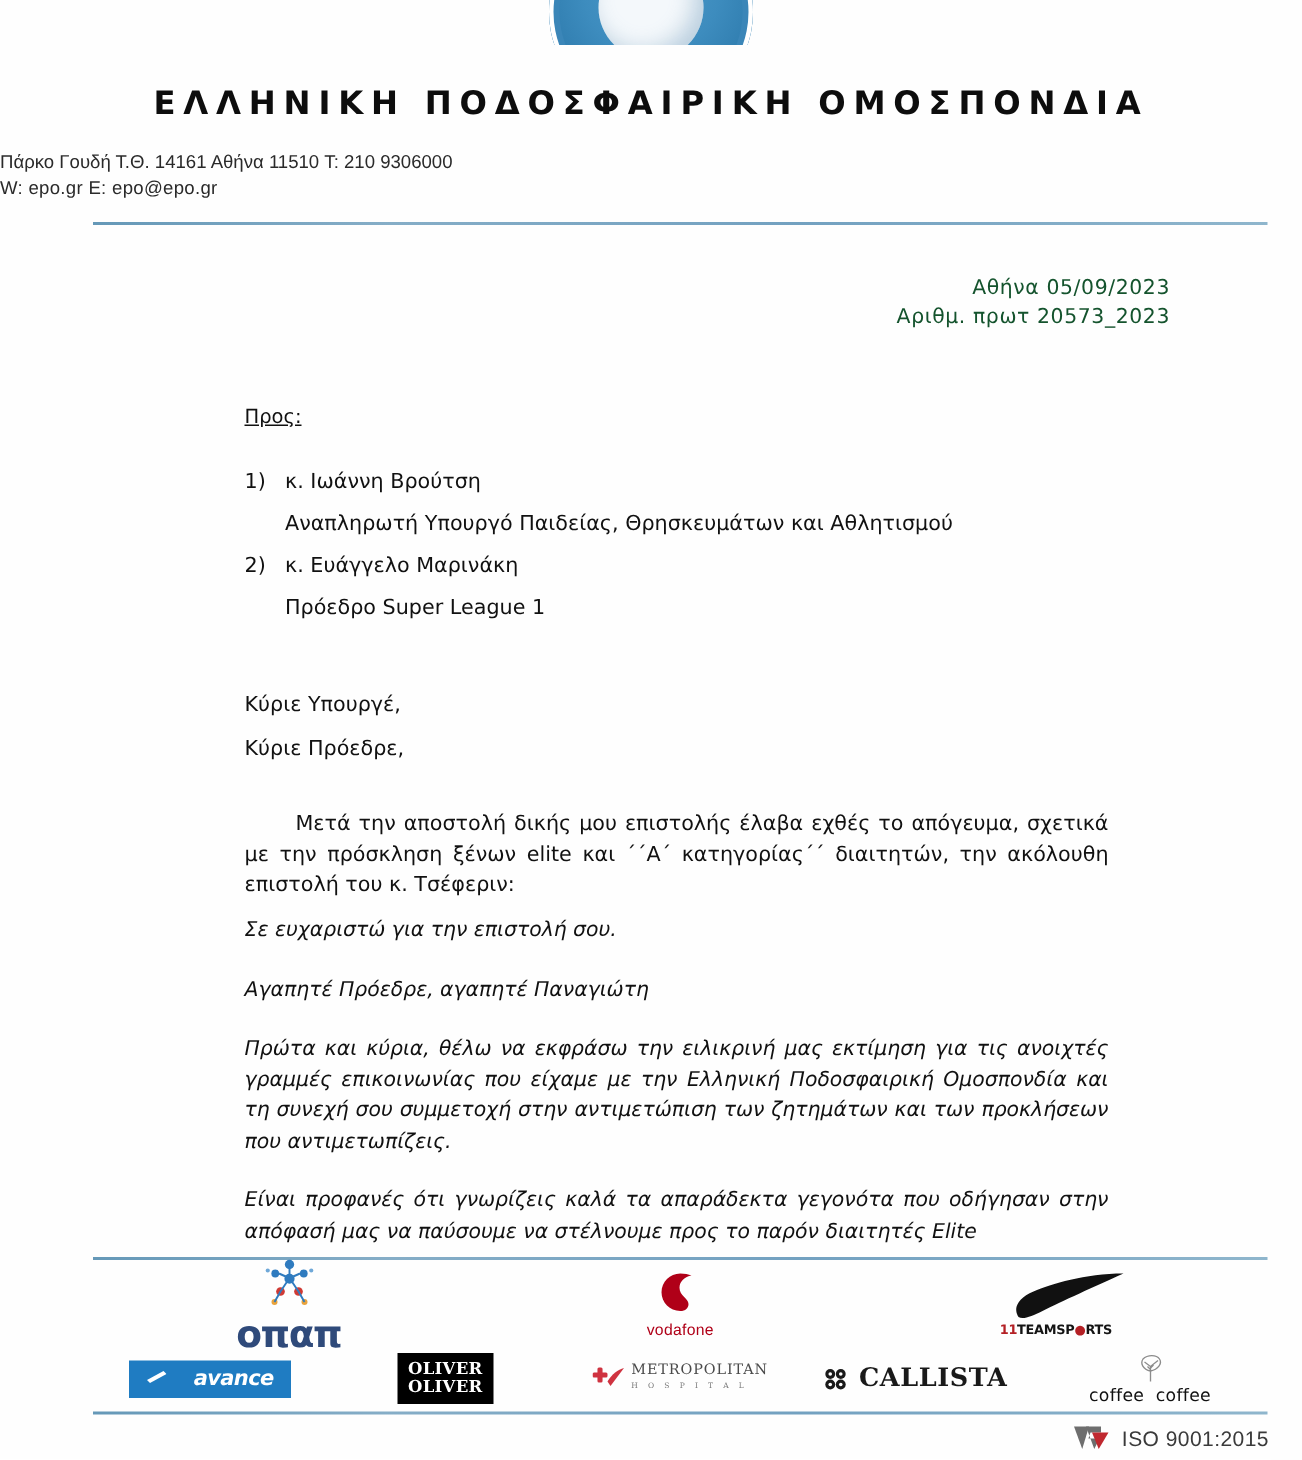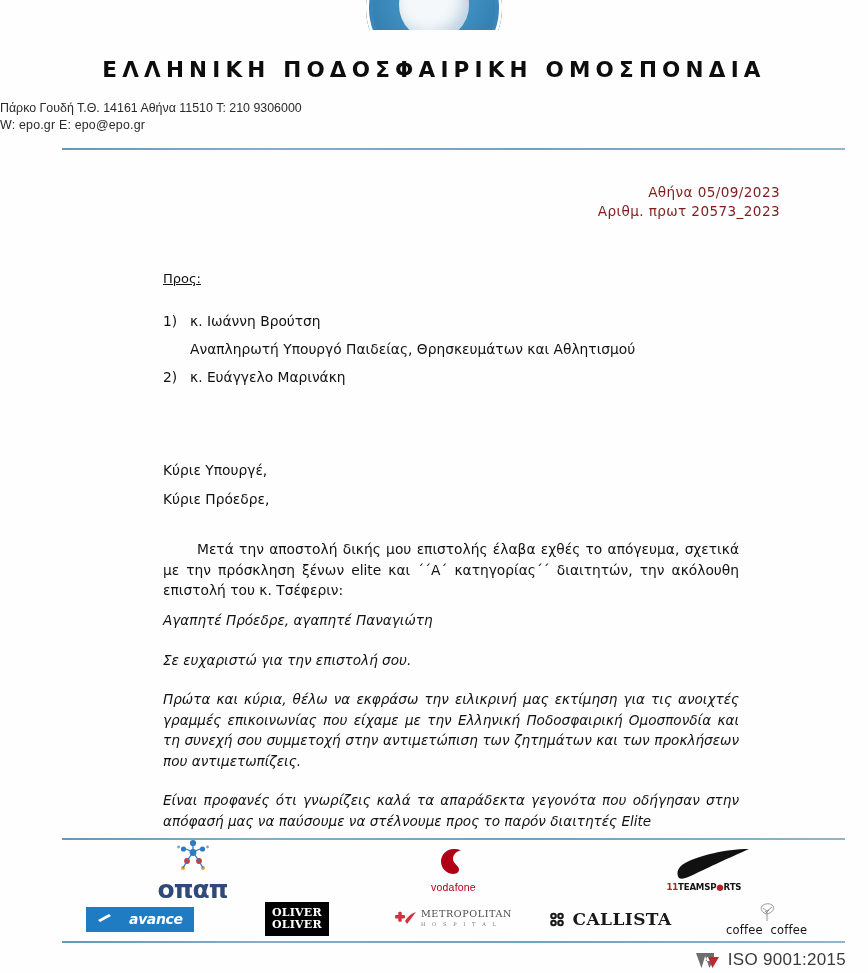--- a/index.html
+++ b/index.html
@@ -99,21 +99,21 @@
   .rule-footer-bottom { left: 62px; top: 941px; width: 783px; }
 
   
   .meta {
     position: absolute;
     right: 88px;
     top: 183px;
     text-align: right;
     font-size: 13.6px;
     line-height: 19px;
-    color: #7f1d1d;
+    color: #14532d;
     letter-spacing: .4px;
   }
 
   
   .to-label {
     position: absolute;
     left: 163px;
     top: 271px;
     font-size: 13px;
     text-decoration: underline;
@@ -282,21 +282,21 @@
   .iso {
     position: absolute;
     right: 22px;
     top: 950px;
     display: flex;
     align-items: center;
     gap: 7px;
   }
   .iso-text {
     font-family: "Liberation Sans", sans-serif;
-    font-size: 17px;
+    font-size: 14px;
     color: #3a3a3a;
     letter-spacing: .3px;
   }
 </style>
 </head>
 <body>
 
 <div class="page">
 
   <div class="logo-wrap">
@@ -332,32 +332,33 @@
   <div class="recipients">
     <div class="rec-row">
       <span class="rec-num">1)</span>
       <span>κ. Ιωάννη Βρούτση</span>
     </div>
     <div class="rec-sub">Αναπληρωτή Υπουργό Παιδείας, Θρησκευμάτων και Αθλητισμού</div>
     <div class="rec-row">
       <span class="rec-num">2)</span>
       <span>κ. Ευάγγελο Μαρινάκη</span>
     </div>
+    <div class="rec-sub">Πρόεδρο Super League 1</div>
   </div>
 
   <div class="salutation">
     <div>Κύριε Υπουργέ,</div>
     <div>Κύριε Πρόεδρε,</div>
   </div>
 
   <div class="body-intro">Μετά την αποστολή δικής μου επιστολής έλαβα εχθές το απόγευμα, σχετικά με την πρόσκληση ξένων elite και ΄΄Α΄ κατηγορίας΄΄ διαιτητών, την ακόλουθη επιστολή του κ. Τσέφεριν:</div>
 
   <div class="quoted">
+    <p>Σε ευχαριστώ για την επιστολή σου.</p>
     <p>Αγαπητέ Πρόεδρε, αγαπητέ Παναγιώτη</p>
-    <p>Σε ευχαριστώ για την επιστολή σου.</p>
     <p>Πρώτα και κύρια, θέλω να εκφράσω την ειλικρινή μας εκτίμηση για τις ανοιχτές γραμμές επικοινωνίας που είχαμε με την Ελληνική Ποδοσφαιρική Ομοσπονδία και τη συνεχή σου συμμετοχή στην αντιμετώπιση των ζητημάτων και των προκλήσεων που αντιμετωπίζεις.</p>
     <p>Είναι προφανές ότι γνωρίζεις καλά τα απαράδεκτα γεγονότα που οδήγησαν στην απόφασή μας να παύσουμε να στέλνουμε προς το παρόν διαιτητές Elite</p>
   </div>
 
   <div class="rule rule-footer-top"></div>
 
   <div class="sponsors-row sponsors-row-1">
     <div class="sp">
       <div class="opap">
         <svg width="34" height="36" viewBox="0 0 34 36">

